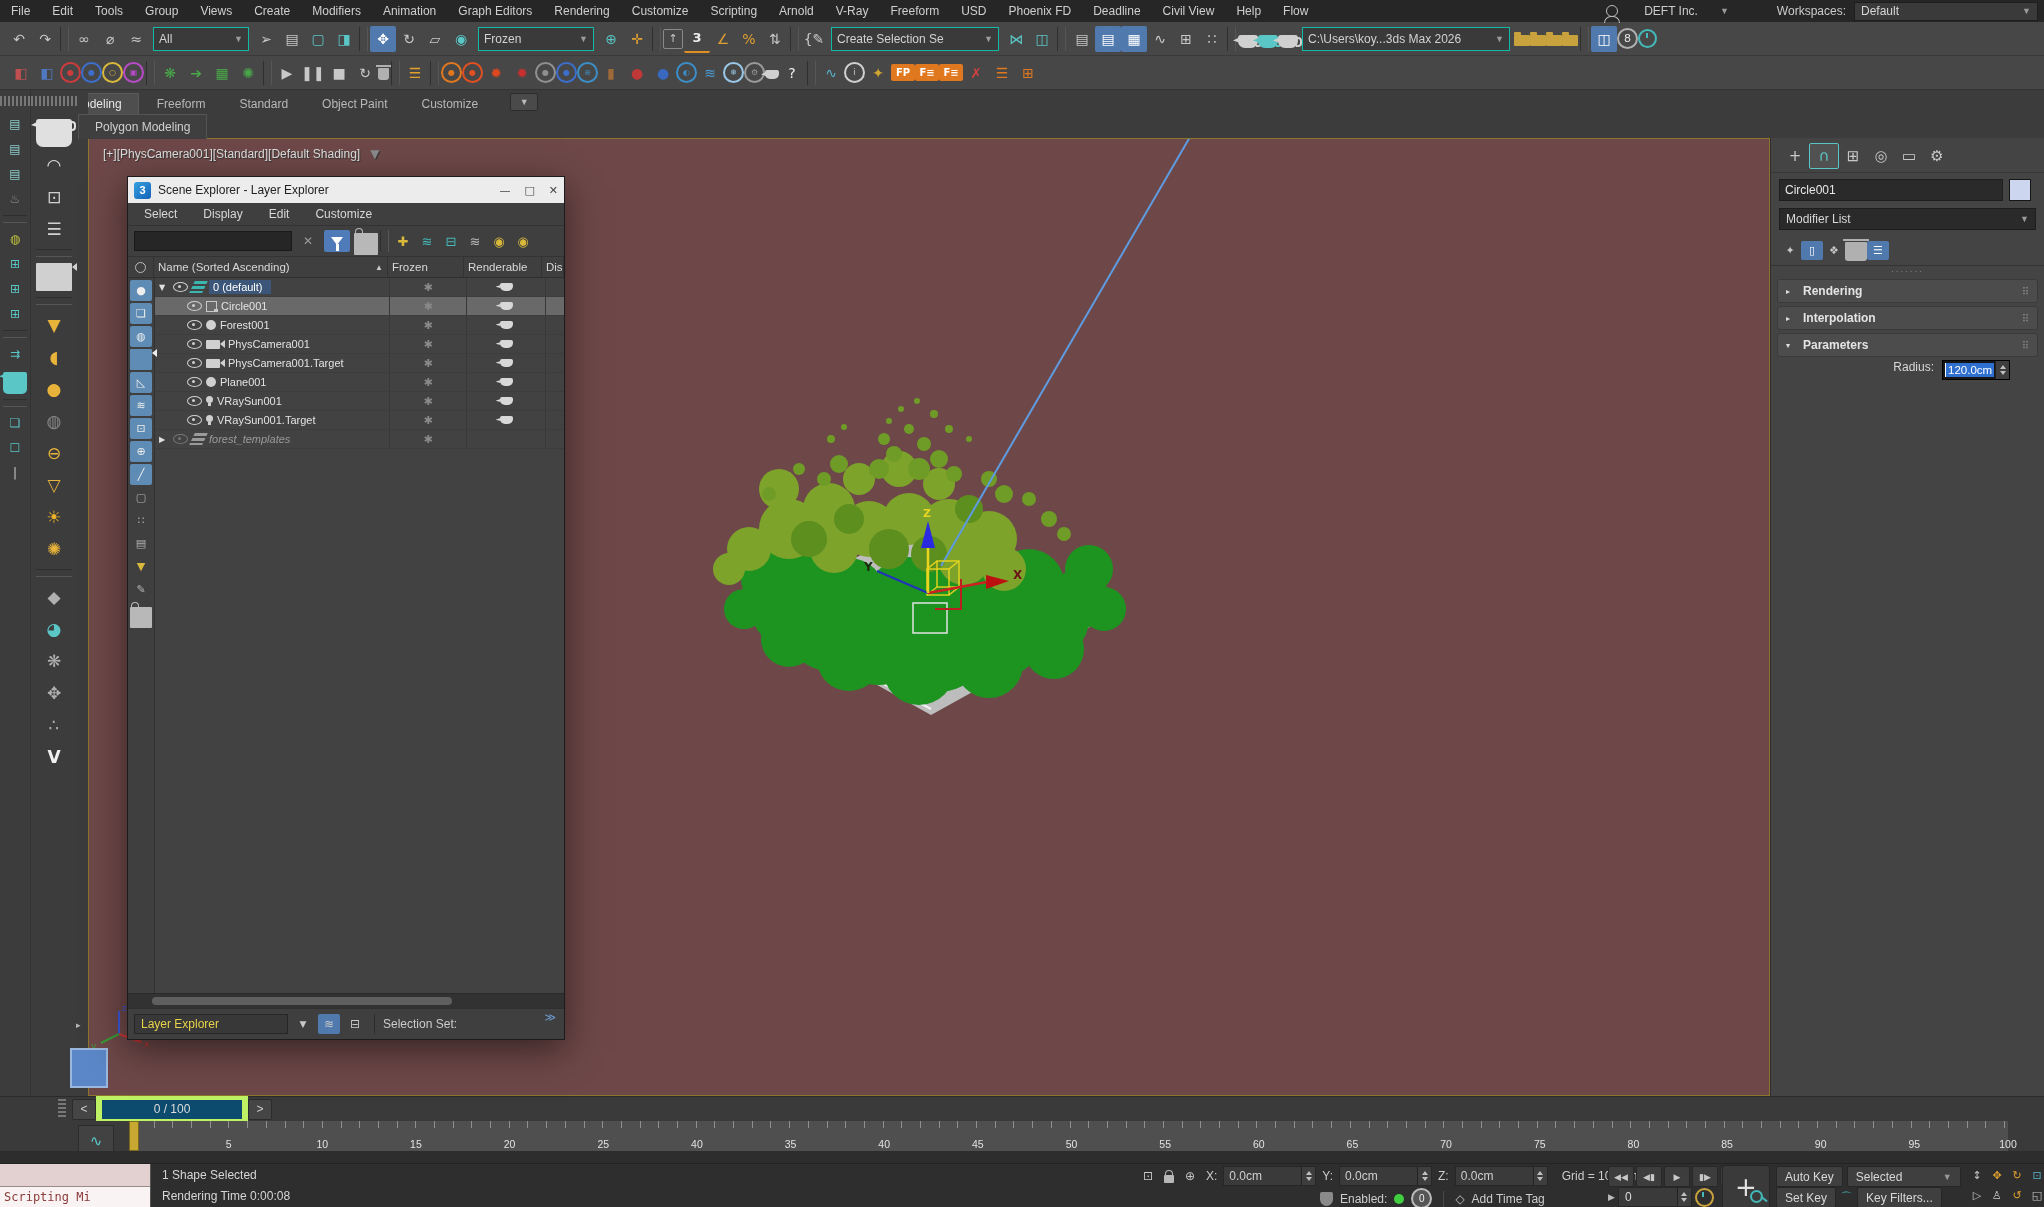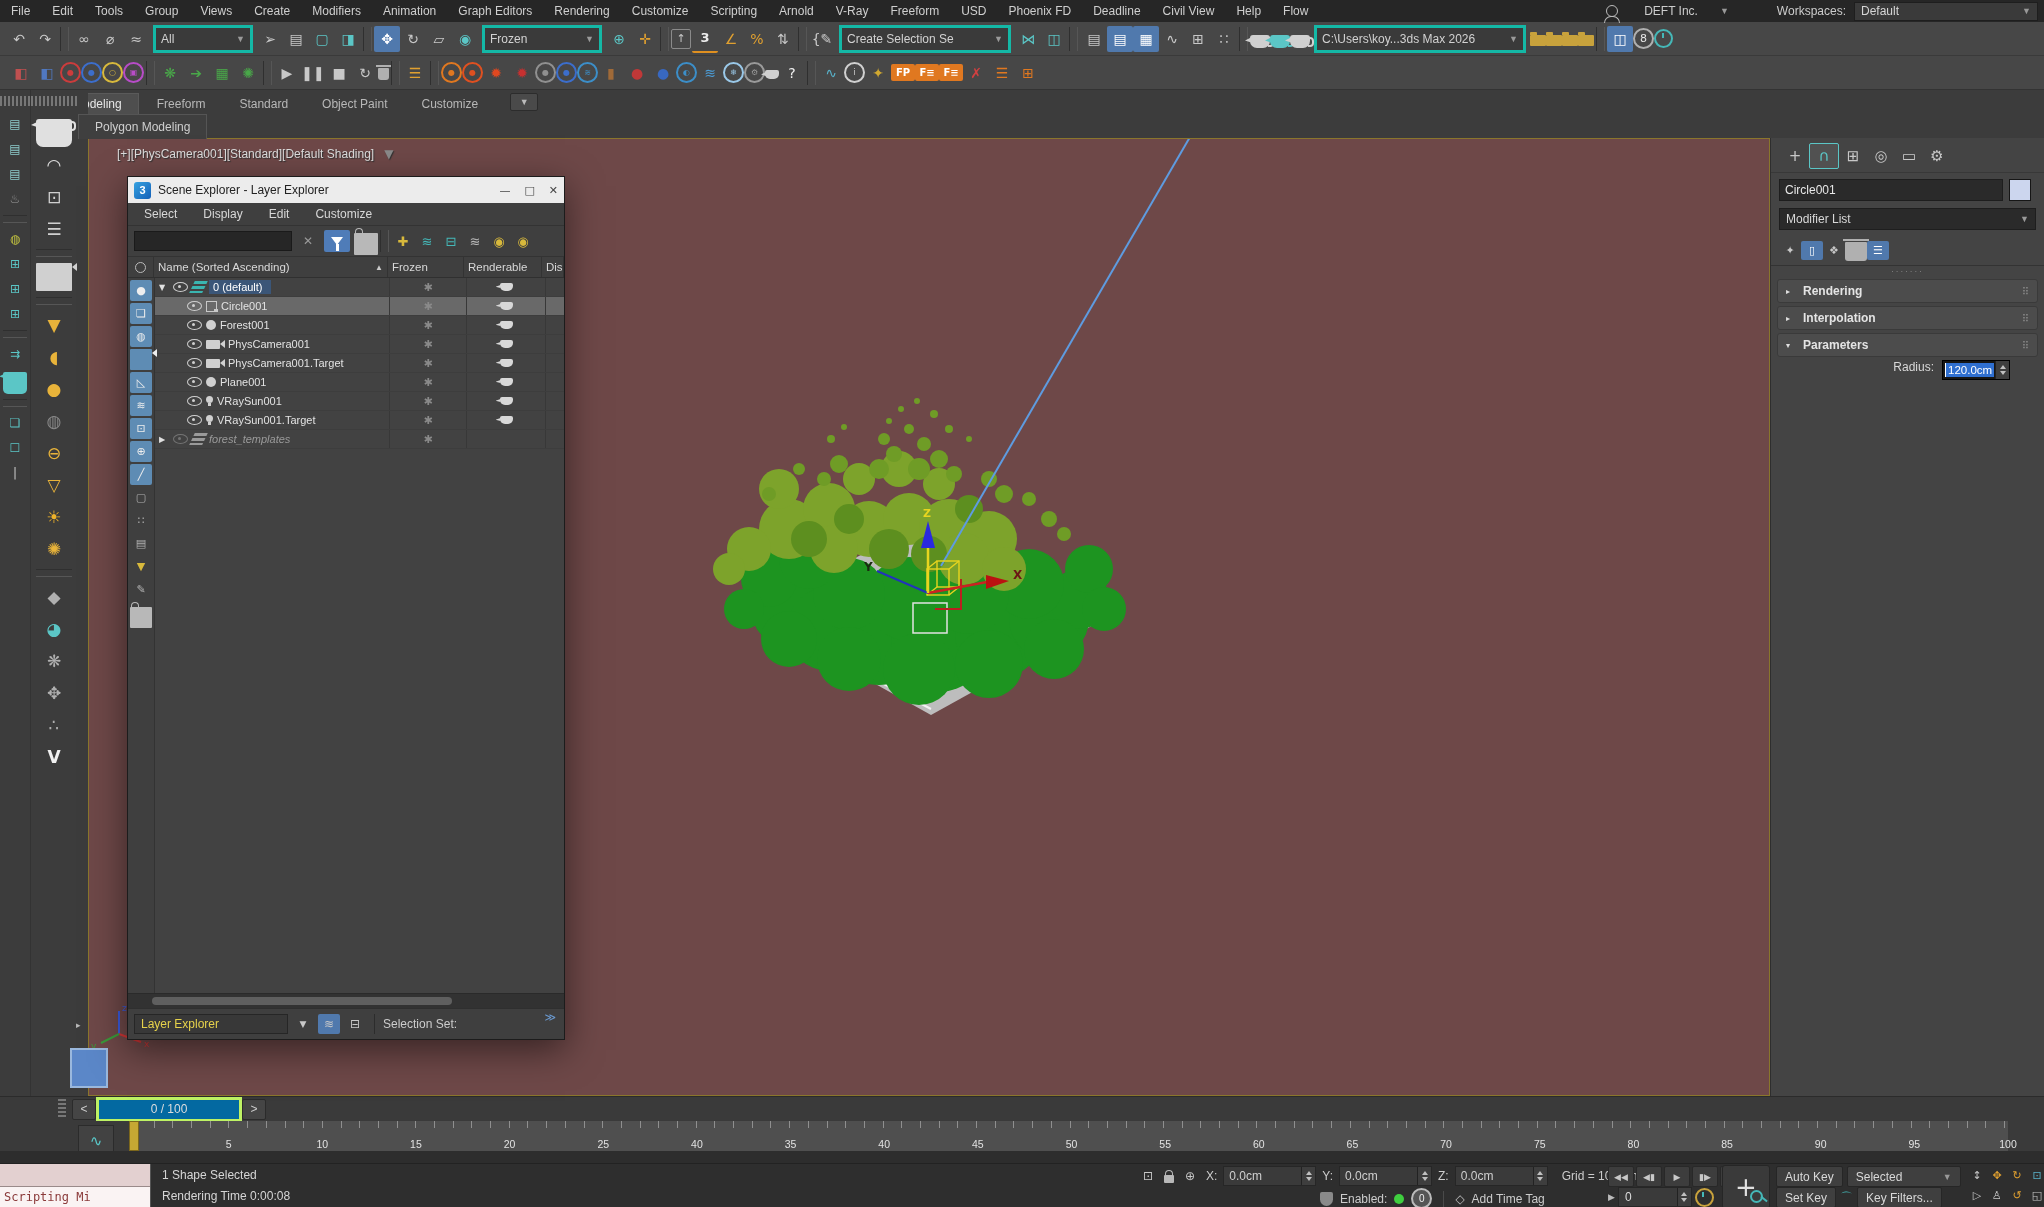--- a/index.html
+++ b/index.html
@@ -22,21 +22,21 @@
       font-family:"DejaVu Sans",sans-serif;font-size:14px;color:#c8c8c8;border-radius:2px}
   .vsep{width:7px!important;height:24px;border-left:1px solid #2f2f2f;border-right:1px solid #565656;margin:0 2px;border-radius:0}
   .hsep{height:6px!important;width:26px;border-top:1px solid #2f2f2f;border-bottom:1px solid #565656;margin:2px 0;border-radius:0}
   .actv{background:#5079ad;color:#fff}
   .cir{border:2px solid currentColor;border-radius:50%;width:17px!important;height:17px!important;font-size:8px}
   .badge{background:#e07820;color:#fff!important;font-weight:bold;font-size:10px;width:24px!important;height:17px!important;border-radius:2px}
   .ring{width:17px!important;height:17px!important;border:2px solid #b0b0b0;border-radius:50%;font-size:11px;color:#e6e6e6}
   .snapnum{font-weight:bold;color:#ececec;border-bottom:2px solid #e09020;font-size:13px}
   .btnbox{border:1px solid #8a8a8a;width:18px!important;height:18px!important;font-size:11px}
   .vlogo{font-weight:bold;font-size:16px}
-  .dd{background:#3a3a3a;border:3px solid #14b8a6;height:22px;display:flex;align-items:center;justify-content:space-between;
+  .dd{background:#3a3a3a;border:1px solid #14b8a6;height:22px;display:flex;align-items:center;justify-content:space-between;
       padding:0 5px;color:#d2d2d2;margin:0 3px;flex:none;white-space:nowrap;overflow:hidden}
   .dd .car{color:#9a9a9a;font-size:9px;margin-left:6px}
   
   .teapot-l{width:20px;height:13px;background:currentColor;border-radius:3px 3px 7px 7px;position:relative;margin-top:5px}
   .teapot-l::before{content:"";position:absolute;left:-5px;top:3px;width:6px;height:5px;background:currentColor;clip-path:polygon(100% 0,100% 100%,0 60%)}
   .teapot-l::after{content:"";position:absolute;right:-4px;top:2px;width:4px;height:6px;border:2px solid currentColor;border-left:none;border-radius:0 4px 4px 0}
   .teapot-s{width:14px;height:9px;background:currentColor;border-radius:2px 2px 5px 5px;position:relative;margin-top:4px}
   .teapot-s::before{content:"";position:absolute;left:-4px;top:2px;width:5px;height:4px;background:currentColor;clip-path:polygon(100% 0,100% 100%,0 60%)}
   .teapot{width:13px;height:8px;background:#d8d8d8;border-radius:2px 2px 5px 5px;position:relative}
   .teapot::before{content:"";position:absolute;left:-4px;top:2px;width:5px;height:3px;background:#d8d8d8;clip-path:polygon(100% 0,100% 100%,0 60%)}
@@ -62,21 +62,21 @@
            display:flex;align-items:center;justify-content:center;color:#bbb;font-size:9px}
   
   #dock{left:0;top:90px;width:88px;height:1006px;background:#3c3c3c;display:flex}
   .dots-v{width:100%;height:10px;background:repeating-linear-gradient(90deg,#777 0 2px,transparent 2px 4px);margin:2px 0 4px 0}
   #dock-narrow{width:30px;display:flex;flex-direction:column;align-items:center;padding-top:4px;gap:3px}
   #dock-wide{width:46px;display:flex;flex-direction:column;align-items:center;padding-top:4px;gap:4px;border-left:1px solid #333}
   #dock-narrow .ic{width:24px;height:22px;font-size:12px}
   #dock-wide .ic{width:36px;height:28px;font-size:17px}
   
   #viewport{left:88px;top:138px;width:1682px;height:958px;background:#6e4848;border:1px solid #8a762c;box-sizing:border-box;z-index:1}
-  #vp-label{left:28px;top:8px;color:#dcdcdc;text-shadow:1px 1px 1px #333;display:flex;gap:10px;align-items:center}
+  #vp-label{left:14px;top:8px;color:#dcdcdc;text-shadow:1px 1px 1px #333;display:flex;gap:10px;align-items:center}
   #vp-scene{left:0;top:0}
   
   #sewin{left:127px;top:176px;width:436px;height:862px;background:#424242;border:1px solid #1c1c1c;
          box-shadow:0 10px 34px rgba(0,0,0,.5);z-index:10;display:flex;flex-direction:column}
   #se-title{height:26px;background:#ececec;display:flex;align-items:center;padding:0 6px;gap:7px;color:#222}
   .max-logo{width:17px;height:17px;background:#1f6feb;background:linear-gradient(135deg,#35a2e0,#1460b8);border-radius:3px;color:#fff;
             display:flex;align-items:center;justify-content:center;font-size:11px;font-weight:bold}
   #se-title .wbtns{margin-left:auto;display:flex;gap:14px;color:#444;font-family:"DejaVu Sans",sans-serif;font-size:11px}
   #se-menus{height:22px;background:#3f3f3f;display:flex;align-items:center;gap:26px;padding-left:16px;color:#d8d8d8;border-bottom:1px solid #333}
   #se-tools{height:30px;background:#3f3f3f;display:flex;align-items:center;gap:4px;padding:0 6px;border-bottom:1px solid #333}
@@ -141,21 +141,21 @@
   #param-body{margin:0 6px 6px 6px;height:46px;display:flex;justify-content:flex-end;gap:8px;padding-right:28px}
   #radius-field{width:64px;height:18px;background:#161616;border:1px solid #000;display:flex;align-items:center;padding-left:2px}
   #radius-val{background:#2f6fd0;color:#fff;font-size:11.5px;padding:1px 2px;border-left:1px solid #fff}
   .spin{width:13px;height:18px;background:#3e3e3e;border-left:1px solid #222;display:flex;flex-direction:column;align-items:center;justify-content:center;gap:2px;margin-left:auto}
   .spin i{width:0;height:0;border-left:3.5px solid transparent;border-right:3.5px solid transparent}
   .spin .up{border-bottom:4px solid #c0c0c0}
   .spin .dn{border-top:4px solid #c0c0c0}
   
   #trackrow{left:0;top:1096px;width:2044px;height:25px;background:#3a3a3a;display:flex;align-items:center;border-top:1px solid #2b2b2b;box-sizing:border-box}
   .tbtn{width:22px;height:19px;background:#454545;border:1px solid #2b2b2b;display:flex;align-items:center;justify-content:center;color:#ccc;border-radius:2px}
-  #trackhandle{width:140px;height:19px;background:#0369a1;border:3px solid #bef264;display:flex;align-items:center;justify-content:center;color:#ddd}
+  #trackhandle{width:140px;height:19px;background:#0c4a6e;border:6px solid #bef264;display:flex;align-items:center;justify-content:center;color:#ddd}
   #rulerrow{left:0;top:1121px;width:2044px;height:42px;background:#3a3a3a}
   #curvebtn{left:78px;top:4px;width:34px;height:30px;background:#424242;border:1px solid #2b2b2b;color:#5ac8c8;
             display:flex;align-items:center;justify-content:center;font-family:"DejaVu Sans",sans-serif;font-size:15px}
   #ruler{left:135px;top:0;right:36px;height:30px;background:#4f4f4f;
          background-image:repeating-linear-gradient(90deg,#8f8f8f 0 1px,transparent 1px 18.69px);
          background-size:100% 7px;background-repeat:no-repeat}
   #ruler .tick-label{position:absolute;bottom:1px;transform:translateX(-50%);font-size:10.5px;color:#e2e2e2}
   #ruler-bottom{left:0;right:0;top:30px;height:12px;background:#2d2d2d}
   #marker{left:129px;top:0;width:10px;height:30px;background:#c6a833;border:1px solid #7c671c;box-sizing:border-box}
   .dots-h{width:8px;height:20px;background:repeating-linear-gradient(180deg,#777 0 2px,transparent 2px 4px);margin:0 6px 0 58px}

